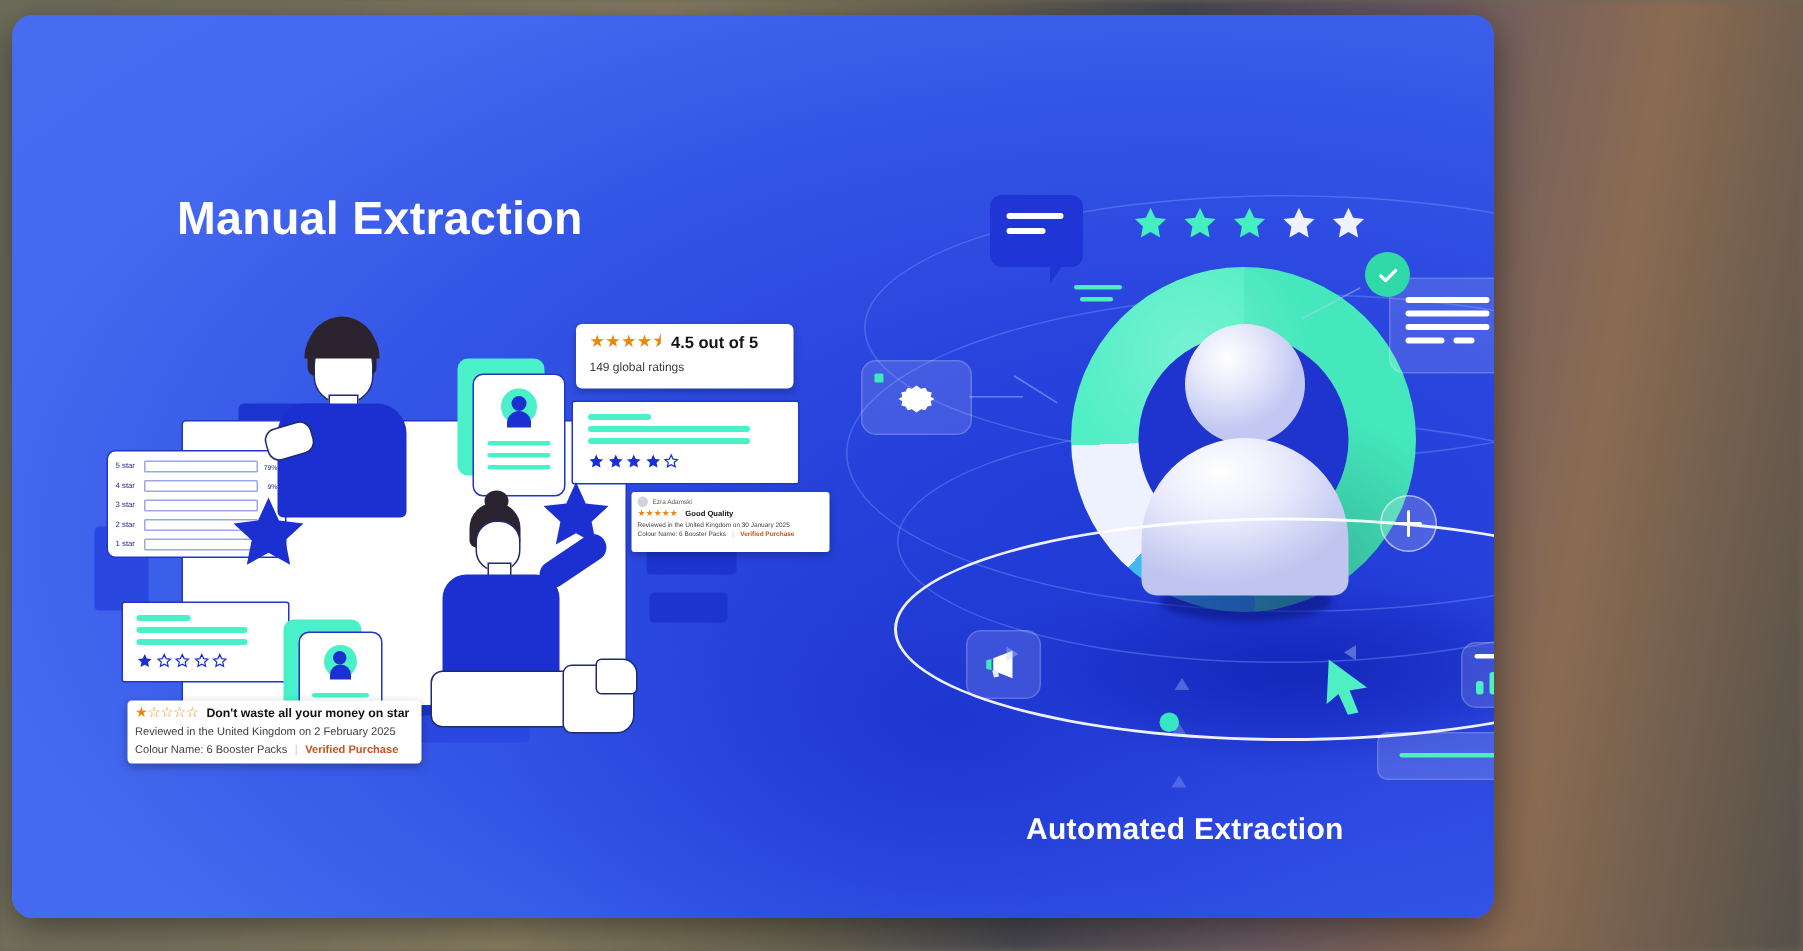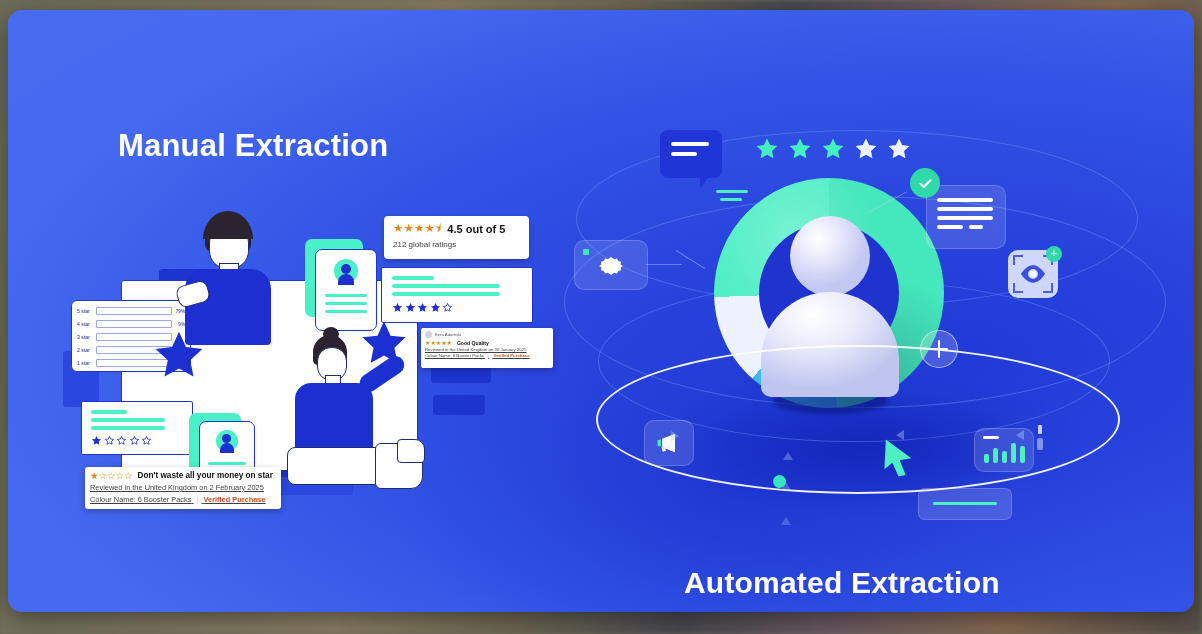--- a/index.html
+++ b/index.html
@@ -10,38 +10,38 @@
     position:relative;
   }
   
   #backdrop{
     position:absolute;inset:0;
     background:
       linear-gradient(100deg,#6e6d5a 0%,#7b7560 18%,#8a7f63 34%,#6d6752 48%,#4a4a52 60%,#6b5a63 72%,#8a6b52 85%,#55504a 100%);
     filter:blur(2px);
   }
   #card{
-    position:absolute;left:8px;top:10px;width:1186px;height:602px;
+    position:absolute;left:8px;top:10px;width:988px;height:602px;
     border-radius:14px;overflow:hidden;
     background:
       radial-gradient(130% 115% at 78% 58%, #1f39d6 0%, #2a45de 22%, #3355e6 42%, #4569ef 62%, #4a70f0 100%);
     box-shadow:0 6px 26px rgba(0,0,0,.45);
   }
   
   #card:before{
     content:"";position:absolute;right:-6%;bottom:-26%;width:86%;height:96%;
     background:radial-gradient(50% 50% at 50% 50%, rgba(28,52,206,.85) 0%, rgba(34,62,214,.35) 45%, rgba(40,70,220,0) 72%);
     pointer-events:none;
   }
   .title{
     position:absolute;color:#ffffff;font-weight:700;letter-spacing:.2px;
     font-size:31px;white-space:nowrap;
   }
   #t-manual{left:110px;top:118px;}
-  #t-auto{left:676px;top:556px;font-size:30px;}
+  #t-auto{left:676px;top:532px;font-size:20px;}
 
   
   #left-scene{position:absolute;left:55px;top:195px;width:490px;height:320px;}
   .sq{position:absolute;}
 
   
   .panel-blue{background:#2a47e0;}
   .panel-blue2{background:#1d35cf;}
 
   
@@ -72,21 +72,21 @@
   .ostars{color:#e8870c;font-size:11.5px;letter-spacing:.2px;line-height:1;}
   .rtxt{font-size:11px;font-weight:700;color:#141414;}
   .rsub{font-size:8px;color:#3b3b3b;margin-top:5px;}
 
   
   .revcard{position:absolute;background:#fff;box-shadow:0 2px 6px rgba(0,0,0,.28);}
   #rev-bottom{left:22px;top:262px;width:196px;height:42px;border-radius:3px;padding:4px 5px;box-sizing:border-box;}
   .rv-l1{display:flex;align-items:center;gap:5px;}
   .rv-stars{color:#e8870c;font-size:9.5px;line-height:1;}
   .rv-title{font-size:8.2px;font-weight:700;color:#0f1111;}
-  .rv-line{font-size:7.4px;color:#3f3f3f;margin-top:2.5px;text-decoration:underline;}
+  .rv-line{font-size:7.4px;color:#3f3f3f;margin-top:2.5px;}
   .rv-vp{color:#c7511f;font-weight:700;}
   .rv-sep{color:#c9c9c9;margin:0 3px;}
 
   #rev-mid{left:358px;top:123px;width:132px;height:40px;border-radius:2px;padding:3px 4px;box-sizing:border-box;}
   #rev-mid .rv-stars{font-size:6px;}
   #rev-mid .rv-title{font-size:5.1px;}
   #rev-mid .rv-line{font-size:4.3px;margin-top:1.4px;}
   .rv-user{display:flex;align-items:center;gap:3px;margin-bottom:1.5px;}
   .rv-ava{width:7px;height:7px;border-radius:50%;background:#cfd4dc;}
   .rv-uname{font-size:4.3px;color:#555;}
@@ -213,21 +213,21 @@
             <path fill="none" stroke="#1c2fd0" stroke-width="1.8" d="M12 3l2.7 5.9 6.3.7-4.7 4.3 1.3 6.3L12 17l-5.6 3.2 1.3-6.3L3 9.6l6.3-.7z"></path>
           </svg>
       </div>
     </div>
 
     <div id="ratebox">
       <div class="top">
         <span class="ostars">★★★★⯨</span>
         <span class="rtxt">4.5 out of 5</span>
       </div>
-      <div class="rsub">212 global ratings</div>
+      <div class="rsub">149 global ratings</div>
     </div>
 
     <div class="callout" style="left:18px;top:196px;width:110px;height:52px;border-radius:2px;">
       <div class="ln" style="left:9px;top:8px;width:36px;height:3.5px;"></div>
       <div class="ln" style="left:9px;top:16px;width:74px;height:3.5px;"></div>
       <div class="ln" style="left:9px;top:24px;width:74px;height:3.5px;"></div>
       <div class="bstars" style="left:9px;top:33px;">
         <svg class="bstar" viewBox="0 0 24 24">
             <path fill="#1c2fd0" d="M12 2l3 6.6 7 .8-5.2 4.8 1.4 7L12 17.8 5.8 21.2l1.4-7L2 9.4l7-.8z"></path>
           </svg>

